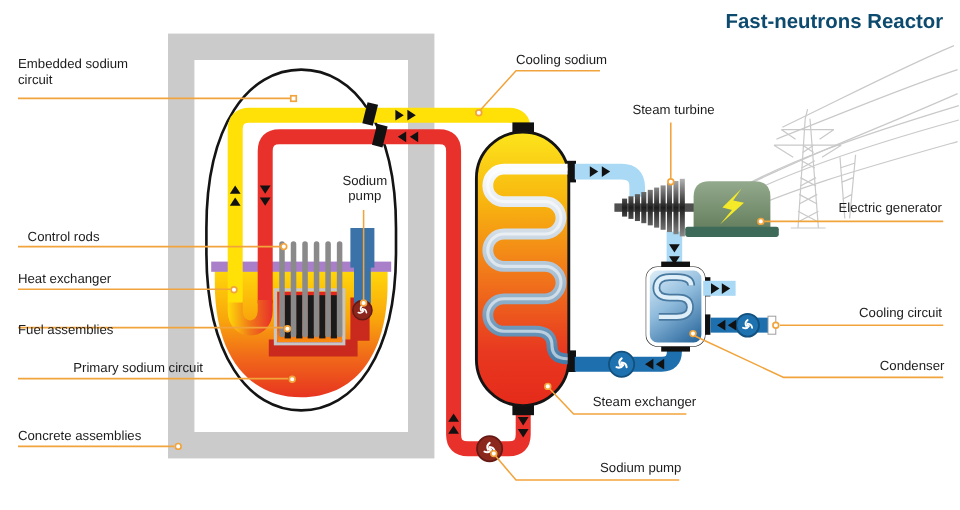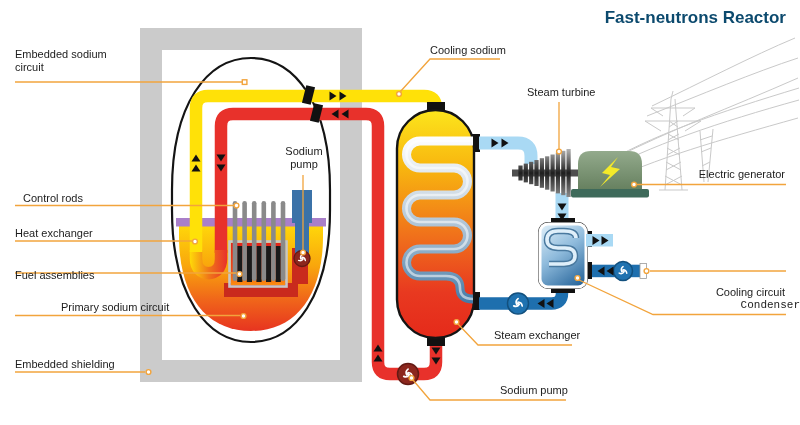--- a/index.html
+++ b/index.html
@@ -283,24 +283,24 @@
 
   <div id="title">
     <div>Fast-neutrons Reactor</div>
   </div>
 
   <div class="lbl wrap" style="left:15px;top:48px;width:92px;">Embedded sodium circuit</div>
   <div class="lbl" style="left:23px;top:192px;">Control rods</div>
   <div class="lbl" style="left:15px;top:227px;text-align:right;">Heat exchanger</div>
   <div class="lbl" style="left:15px;top:269px;">Fuel assemblies</div>
   <div class="lbl" style="left:15px;top:301px;padding-left:46px;">Primary sodium circuit</div>
-  <div class="lbl" style="left:15px;top:358px;">Embedded shielding</div>
+  <div class="lbl" style="left:15px;top:358px;">Concrete assemblies</div>
   <div class="lbl" style="left:430px;top:44px;">Cooling sodium</div>
   <div class="lbl wrap" style="left:277px;top:145px;width:54px;text-align:center;">Sodium pump</div>
   <div class="lbl" style="left:527px;top:86px;">Steam turbine</div>
   <div class="lbl r" style="right:15px;top:168px;">Electric generator</div>
-  <div class="lbl r" style="right:15px;top:255px;margin-top:31px;">Cooling circuit</div>
-  <div class="lbl r" style="right:0;top:299px;font-family:Liberation Mono, monospace;">Condenser</div>
+  <div class="lbl r" style="right:15px;top:255px;">Cooling circuit</div>
+  <div class="lbl r" style="right:13px;top:299px;">Condenser</div>
   <div class="lbl" style="left:494px;top:329px;">Steam exchanger</div>
   <div class="lbl" style="left:500px;top:384px;">Sodium pump</div>
 
 
 </div>
 
 </body></html>

